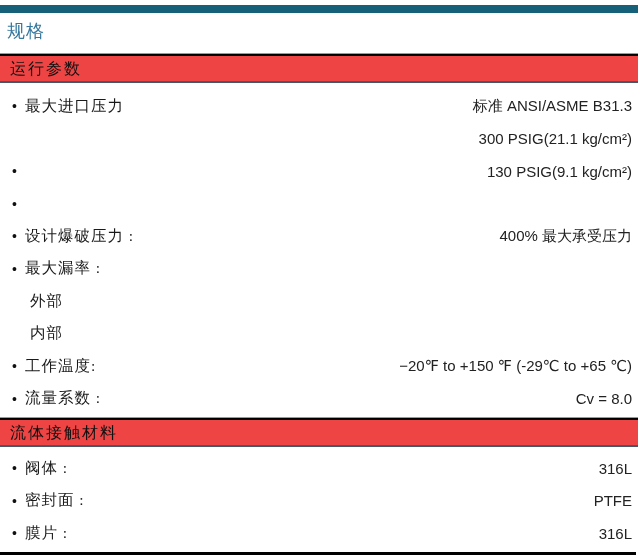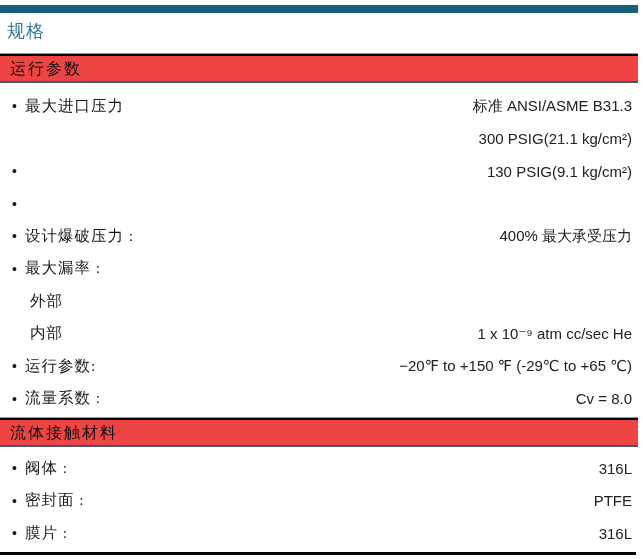--- a/index.html
+++ b/index.html
@@ -101,27 +101,26 @@
   <div class="row sub">
     <span class="label-wrap">
       <span class="label">外部</span>
     </span>
   </div>
 
   <div class="row sub">
     <span class="label-wrap">
       <span class="label">内部</span>
     </span>
-    <span class="value">1 x 10⁻⁹ atm cc/sec He</span>
   </div>
 
   <div class="row">
     <span class="label-wrap">
       <span class="bullet">•</span>
-      <span class="label">运行参数:</span>
+      <span class="label">工作温度:</span>
     </span>
     <span class="value">−20℉ to +150 ℉ (-29℃ to +65 ℃)</span>
   </div>
 
   <div class="row">
     <span class="label-wrap">
       <span class="bullet">•</span>
       <span class="label">流量系数 :</span>
     </span>
     <span class="value">Cv = 8.0</span>

